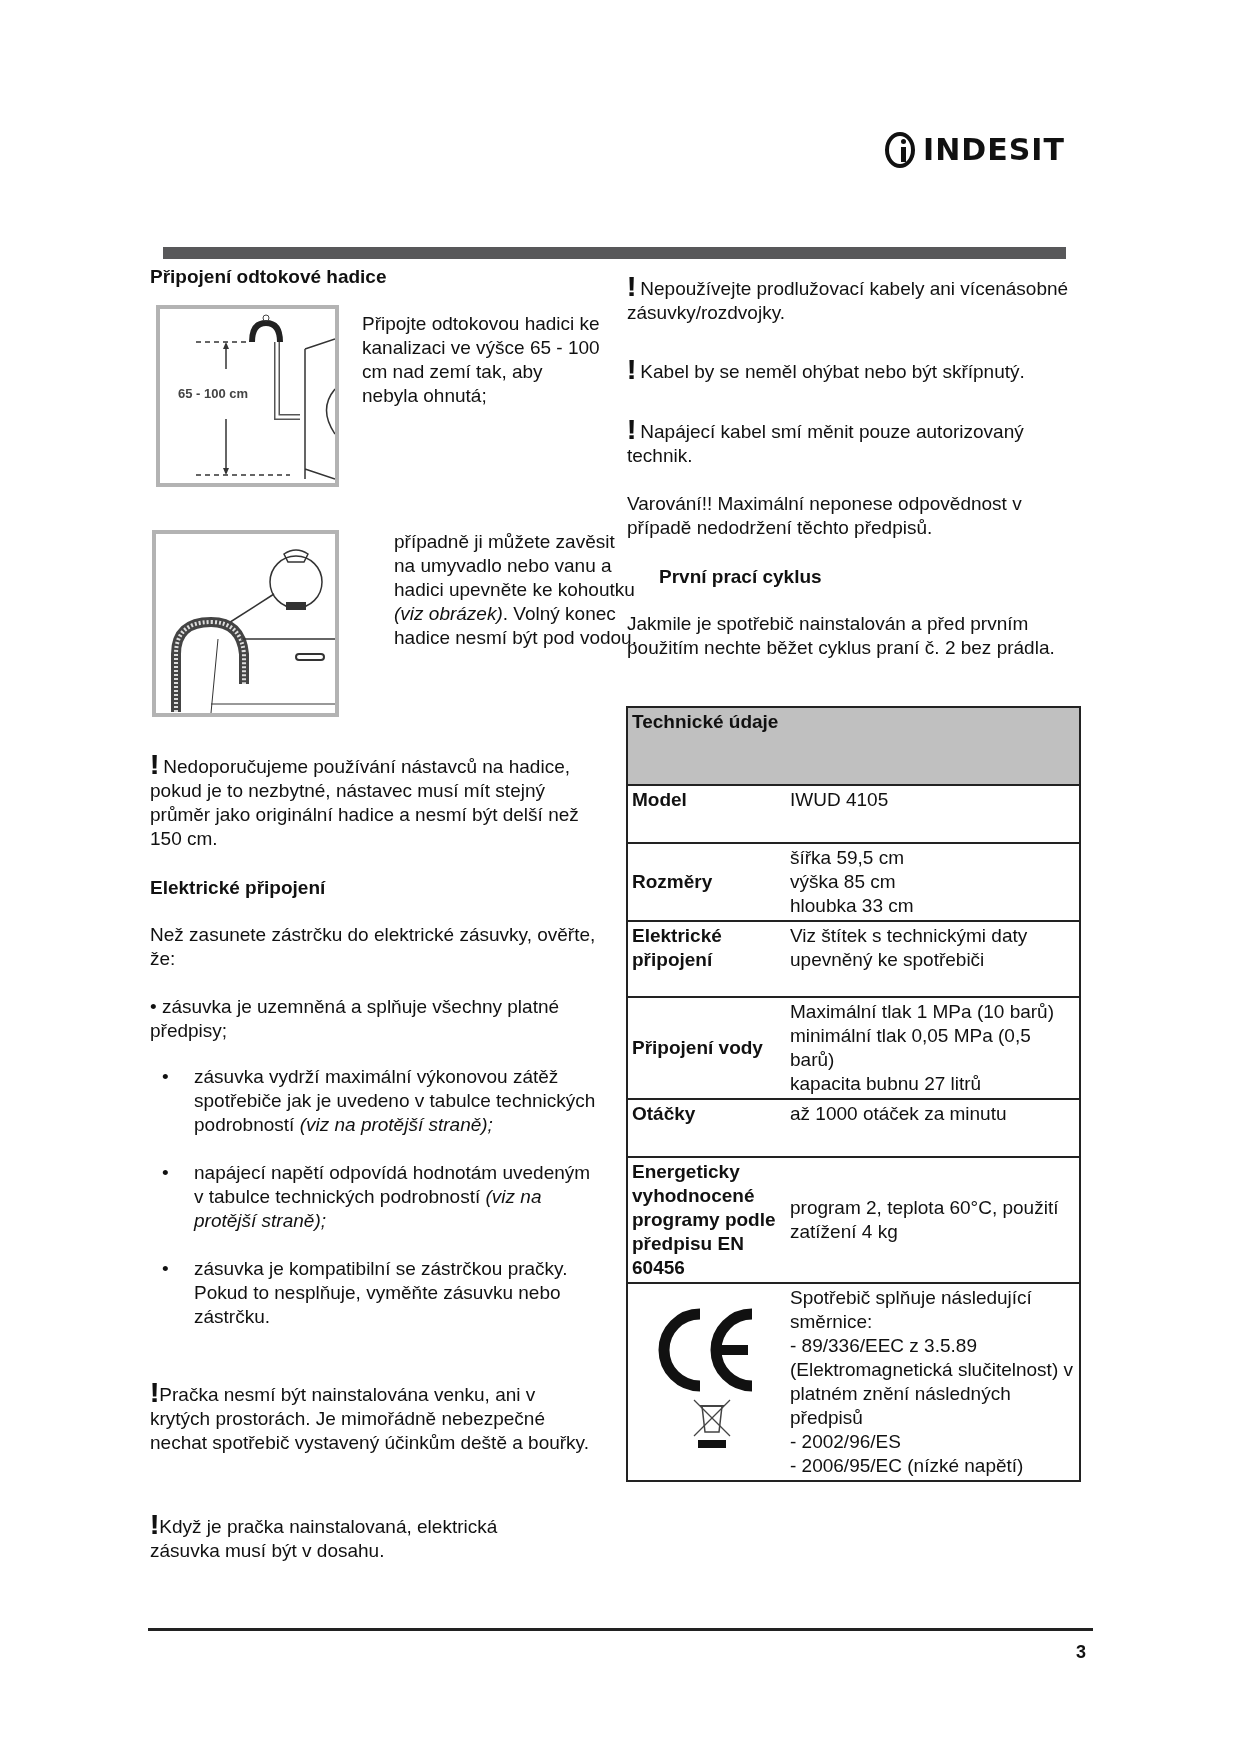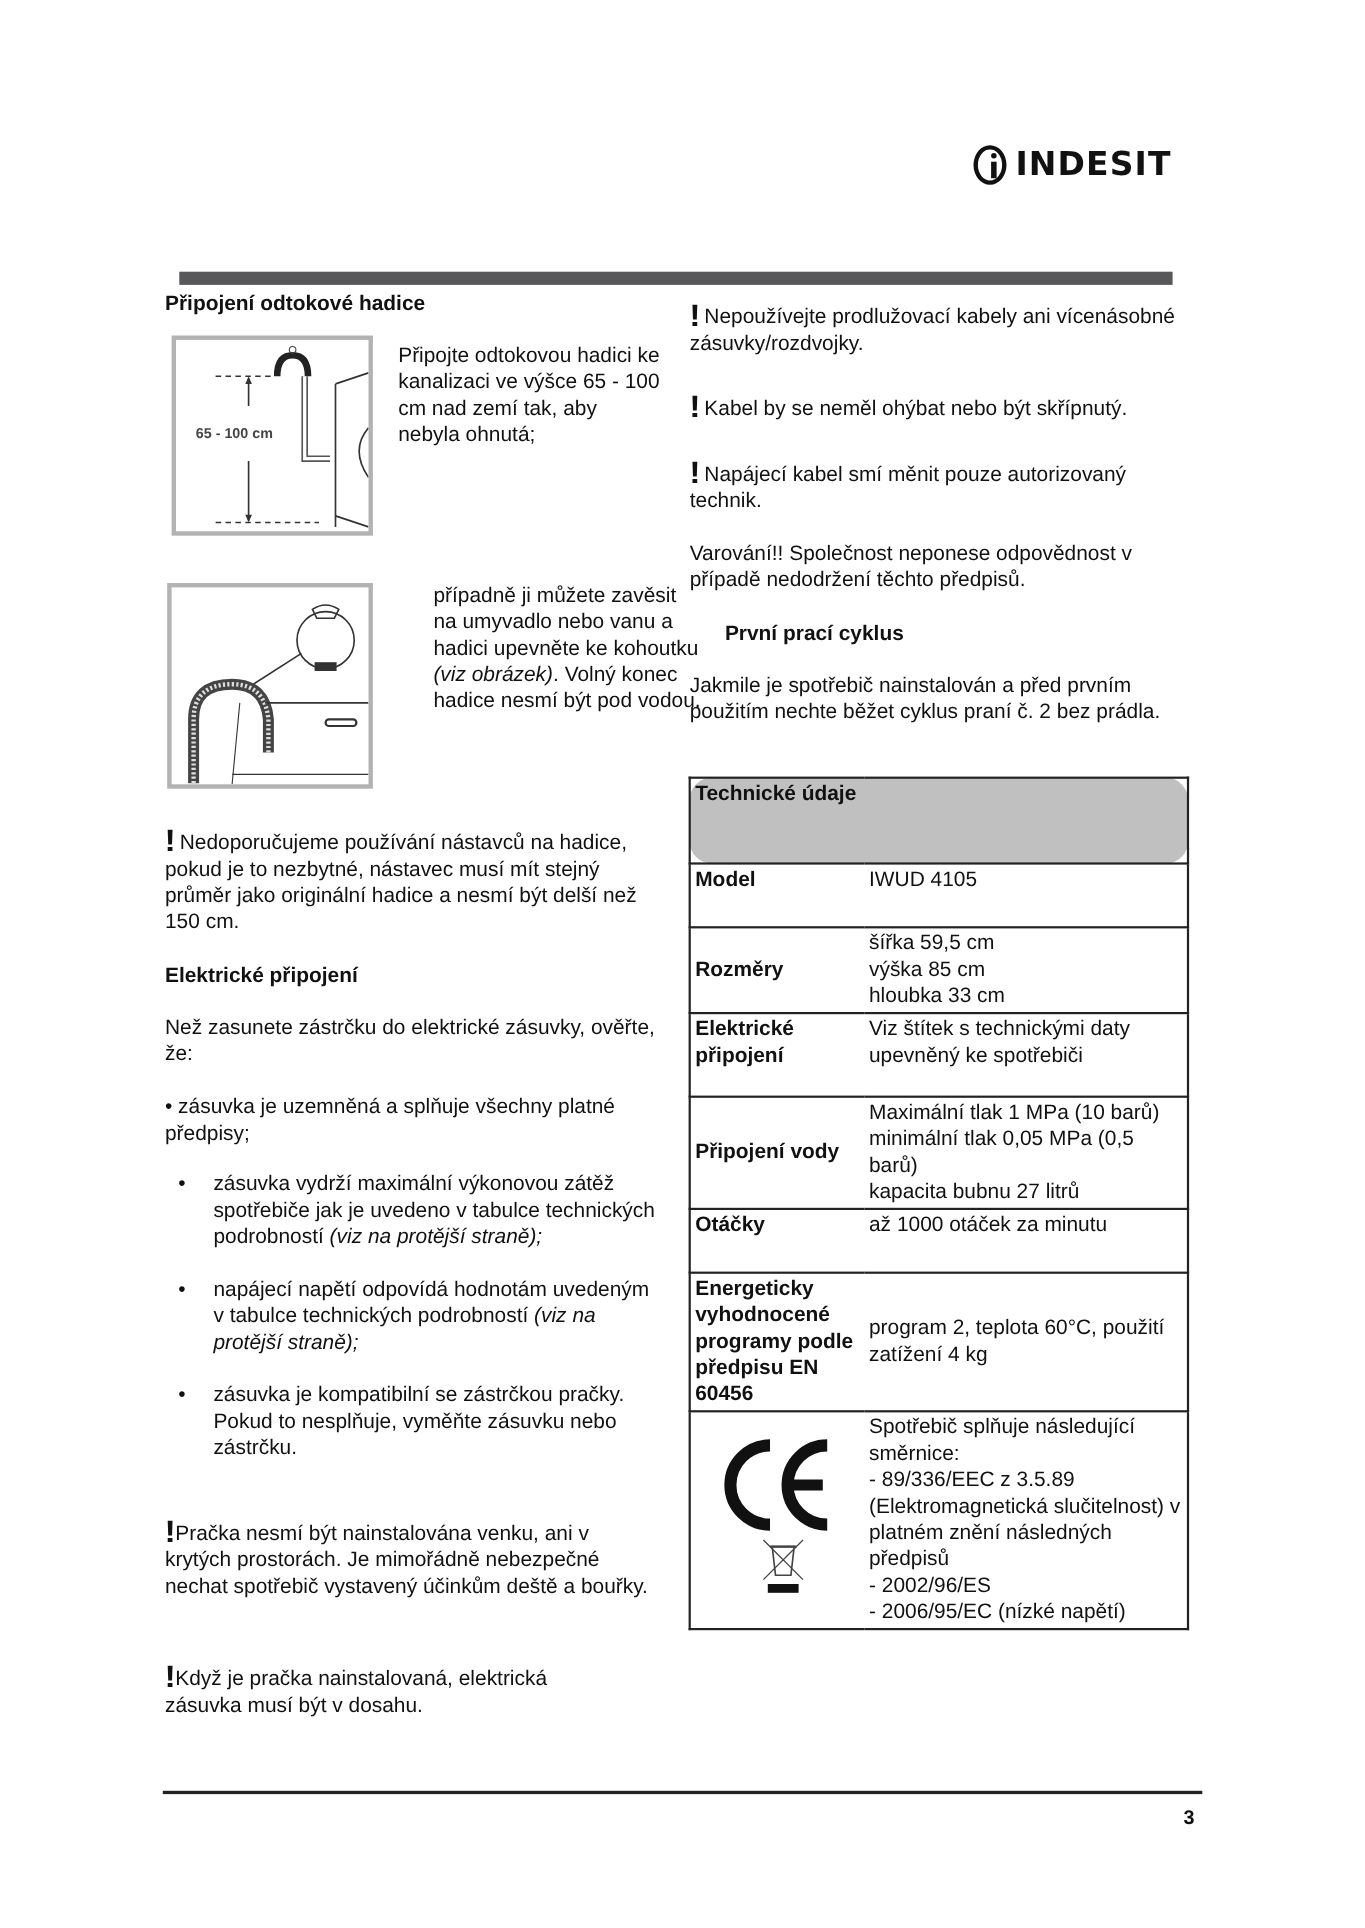--- a/index.html
+++ b/index.html
@@ -15,21 +15,21 @@
   h3 { margin:0; font-size:19px; font-weight:bold; }
   p { margin:0; }
   .fig { border:4px solid #b3b3b3; box-sizing:border-box; background:#fff; }
   .excl { display:inline-block; font-weight:bold; font-size:28px; line-height:20px; vertical-align:top; margin-right:4px; transform:scaleX(1.1); }
   .bul { position:absolute; left:0; }
   .it { font-style:italic; }
   table.spec { border-collapse:collapse; width:455px; }
   table.spec td { border:2px solid #222; vertical-align:top; padding:2px 4px; font-size:19px; line-height:24px; }
   table.spec td.k { font-weight:bold; width:150px; border-right:none; }
   table.spec td.v { border-left:none; }
-  table.spec tr.hdr td { background:#c0c0c0; height:72px; font-weight:bold;border-radius:20px; }
+  table.spec tr.hdr td { background:#c0c0c0; height:72px; font-weight:bold; }
   .footer-line { left:148px; top:1628px; width:945px; height:3px; background:#222; }
   .pagenum { left:1076px; top:1640px; font-weight:bold; font-size:18px; }
 </style>
 </head>
 <body>
 
 <div class="abs logo">
   <div class="logo-circle"></div>
   <span class="logo-text">INDESIT</span>
 </div>
@@ -92,21 +92,21 @@
     <span>zásuvka je kompatibilní se zástrčkou pračky. Pokud to nesplňuje, vyměňte zásuvku nebo zástrčku.</span>
   </div>
 </div>
 
 <p class="abs" style="left:150px;top:1383px;width:445px;"><span class="excl" style="margin-right:0">!</span><span>Pračka nesmí být nainstalována venku, ani v krytých prostorách. Je mimořádně nebezpečné nechat spotřebič vystavený účinkům deště a bouřky.</span></p>
 <p class="abs" style="left:150px;top:1515px;width:420px;"><span class="excl" style="margin-right:0">!</span><span>Když je pračka nainstalovaná, elektrická zásuvka musí být v dosahu.</span></p>
 
 <p class="abs" style="left:627px;top:277px;width:450px;"><span class="excl">!</span><span>Nepoužívejte prodlužovací kabely ani vícenásobné zásuvky/rozdvojky.</span></p>
 <p class="abs" style="left:627px;top:360px;width:460px;"><span class="excl">!</span><span>Kabel by se neměl ohýbat nebo být skřípnutý.</span></p>
 <p class="abs" style="left:627px;top:420px;width:455px;"><span class="excl">!</span><span>Napájecí kabel smí měnit pouze autorizovaný technik.</span></p>
-<p class="abs" style="left:627px;top:492px;width:440px;">Varování!! Společnost neponese odpovědnost v případě nedodržení těchto předpisů.</p>
+<p class="abs" style="left:627px;top:492px;width:440px;">Varování!! Maximální neponese odpovědnost v případě nedodržení těchto předpisů.</p>
 <h3 class="abs" style="left:659px;top:565px;">První prací cyklus</h3>
 <p class="abs" style="left:627px;top:612px;width:450px;">Jakmile je spotřebič nainstalován a před prvním použitím nechte běžet cyklus praní č. 2 bez prádla.</p>
 
 <table class="abs spec" style="left:626px;top:706px;">
   <tbody>
       <tr class="hdr">
     <td colspan="2" style="border:2px solid #222;">Technické údaje</td>
   </tr>
   <tr style="height:58px;border-radius:10px;">
     <td class="k">Model</td>

